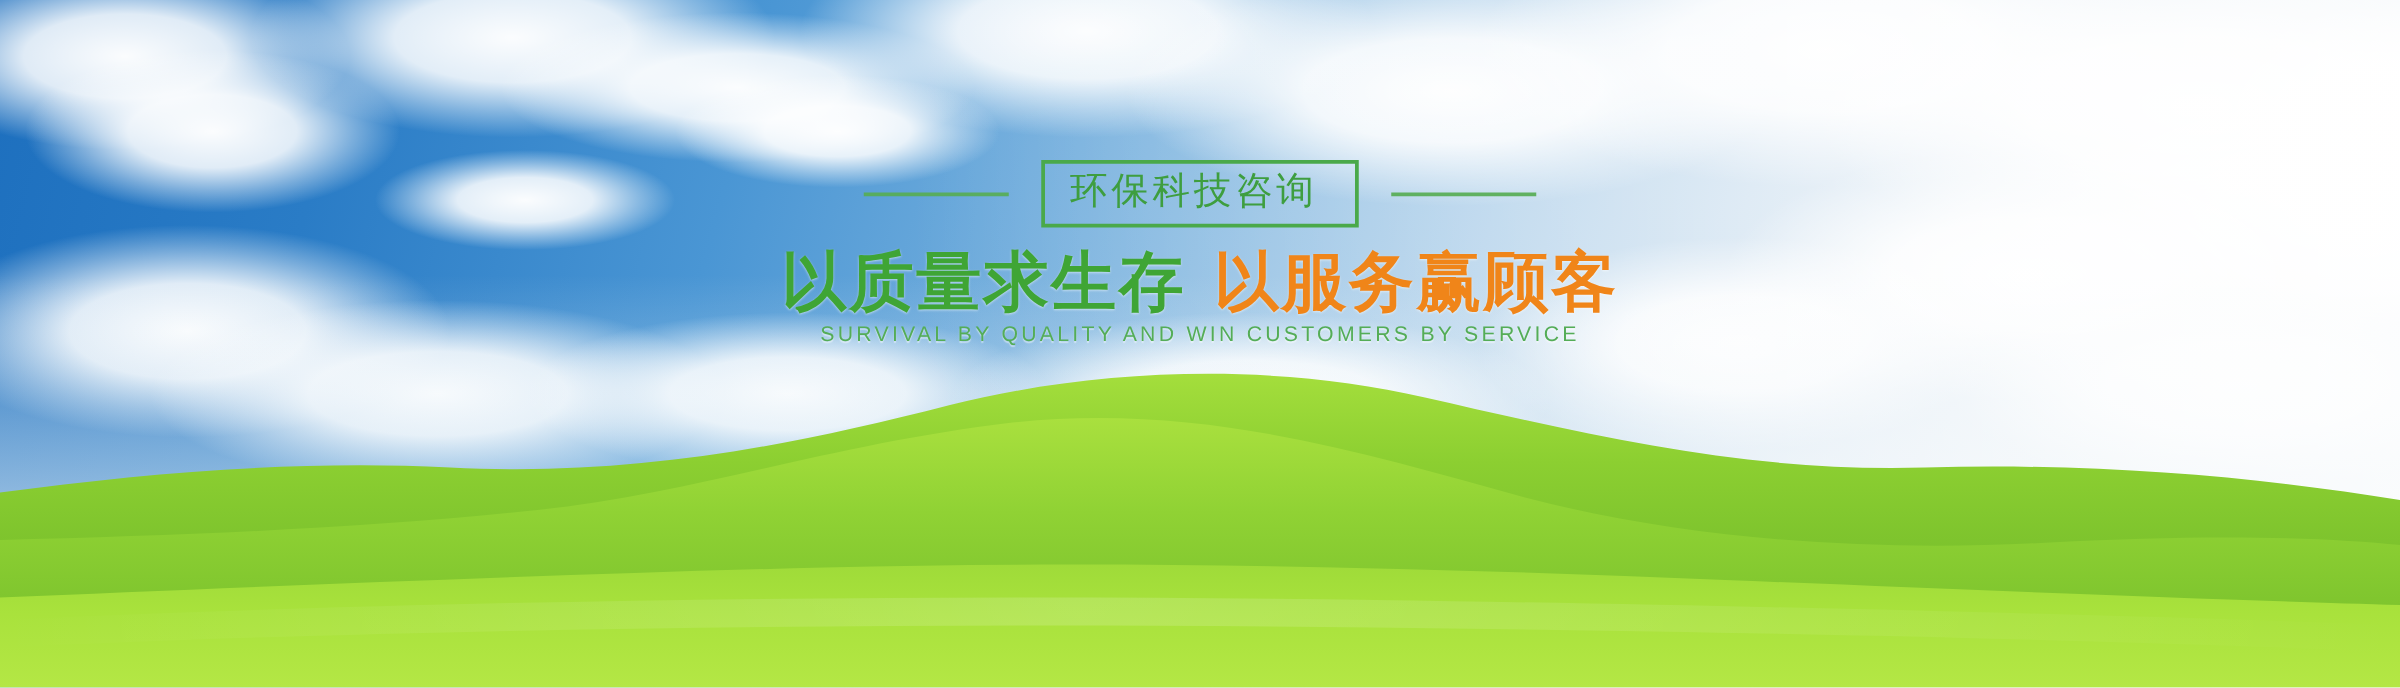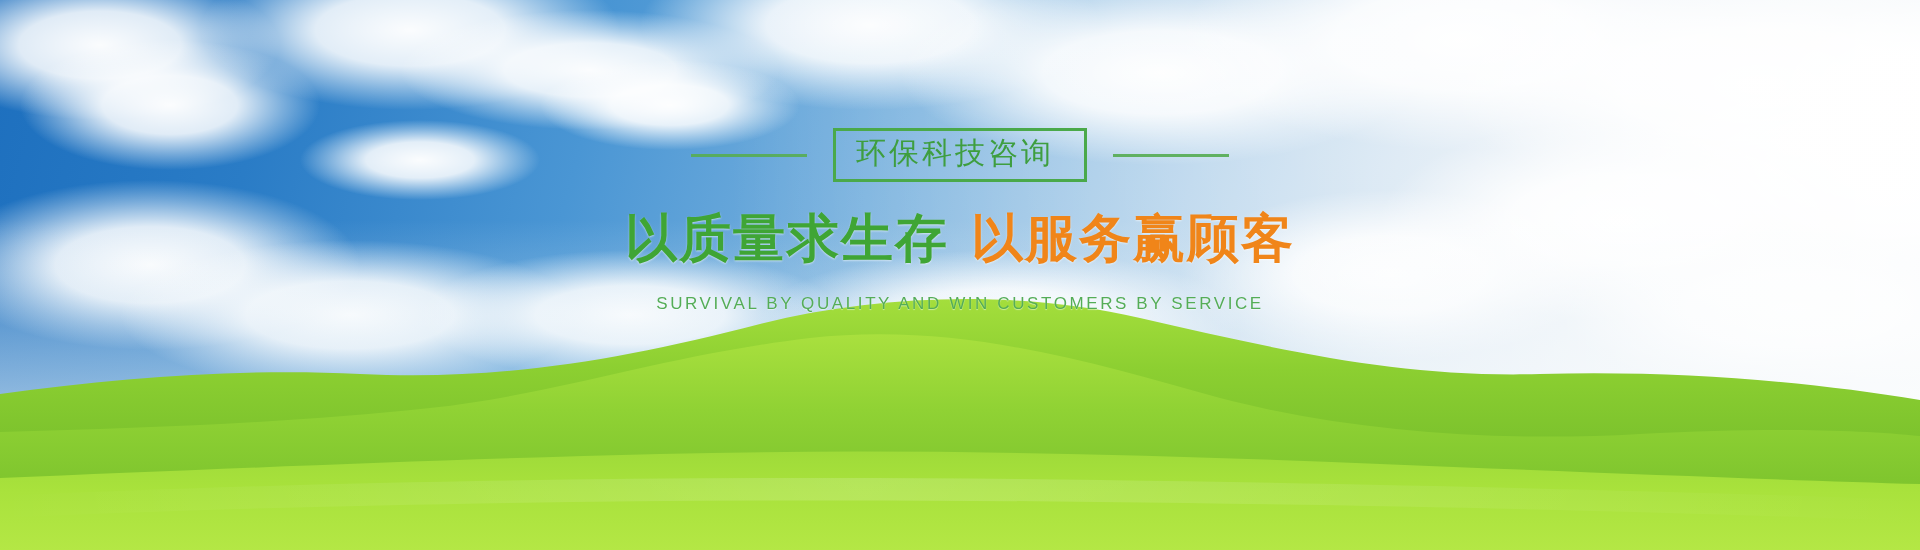--- a/index.html
+++ b/index.html
@@ -101,34 +101,34 @@
   }
   .title-box-label {
     font-size: 30px;
     color: #3e9e3f;
     letter-spacing: 3px;
     font-weight: 400;
     white-space: nowrap;
   }
 
   .headline {
-    margin-top: 24px;
+    margin-top: 12px;
     font-size: 52px;
     font-weight: bold;
     letter-spacing: 2px;
     line-height: 1.08;
     white-space: nowrap;
     text-shadow: 0 1px 2px rgba(255,255,255,0.55);
   }
   .headline .part-a { color: #3fa535; }
   .headline .gap { display: inline-block; width: 22px; }
   .headline .part-b { color: #f08519; }
 
   .subline {
-    margin-top: 28px;
+    margin-top: 4px;
     font-size: 17px;
     color: #54ad57;
     letter-spacing: 2.6px;
     white-space: nowrap;
     text-shadow: 0 1px 1px rgba(255,255,255,0.5);
   }
 </style>
 </head>
 <body>
 

